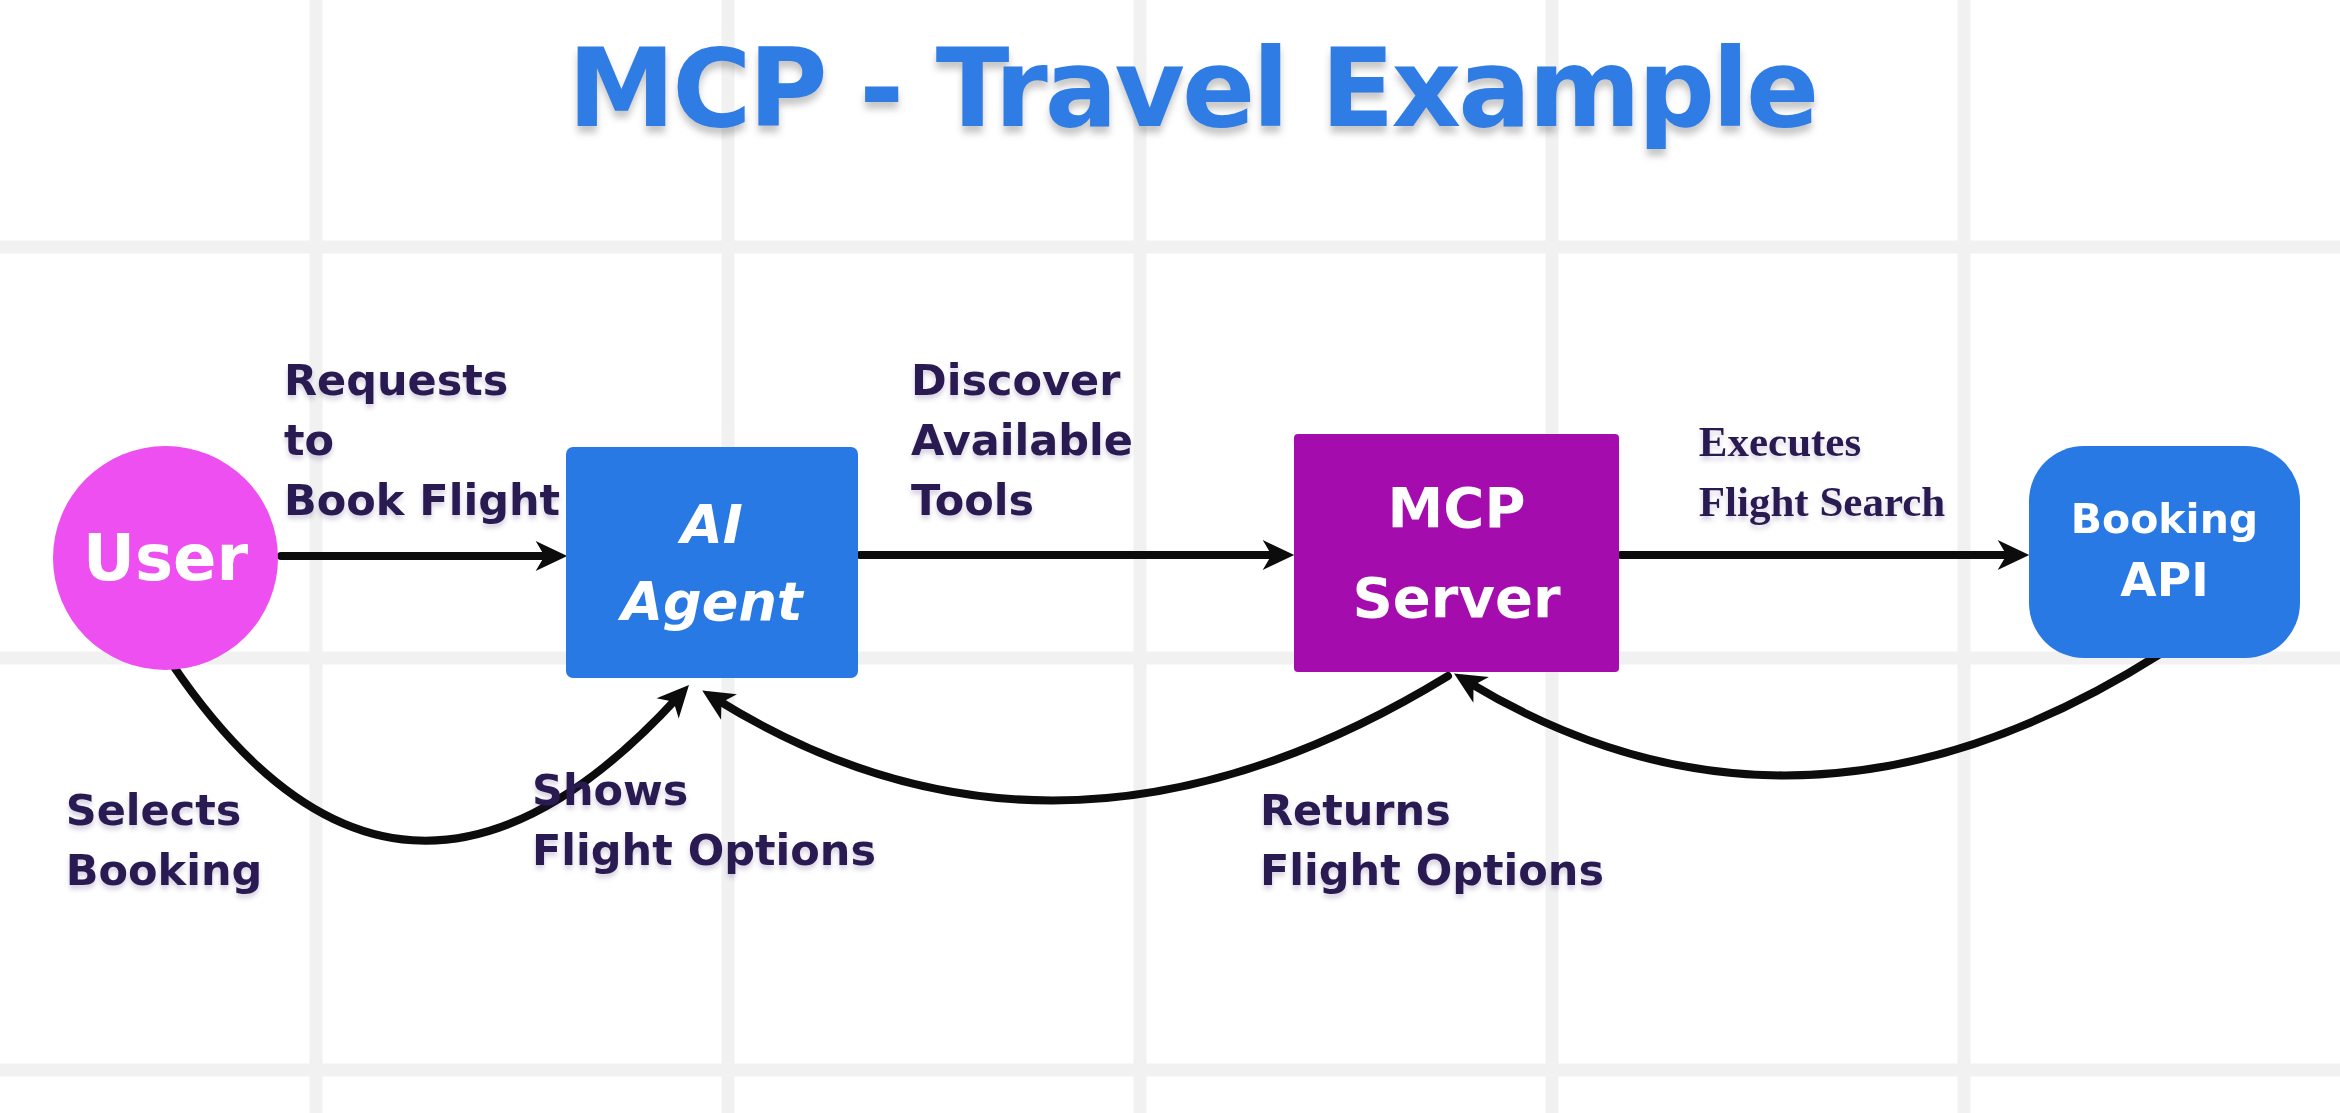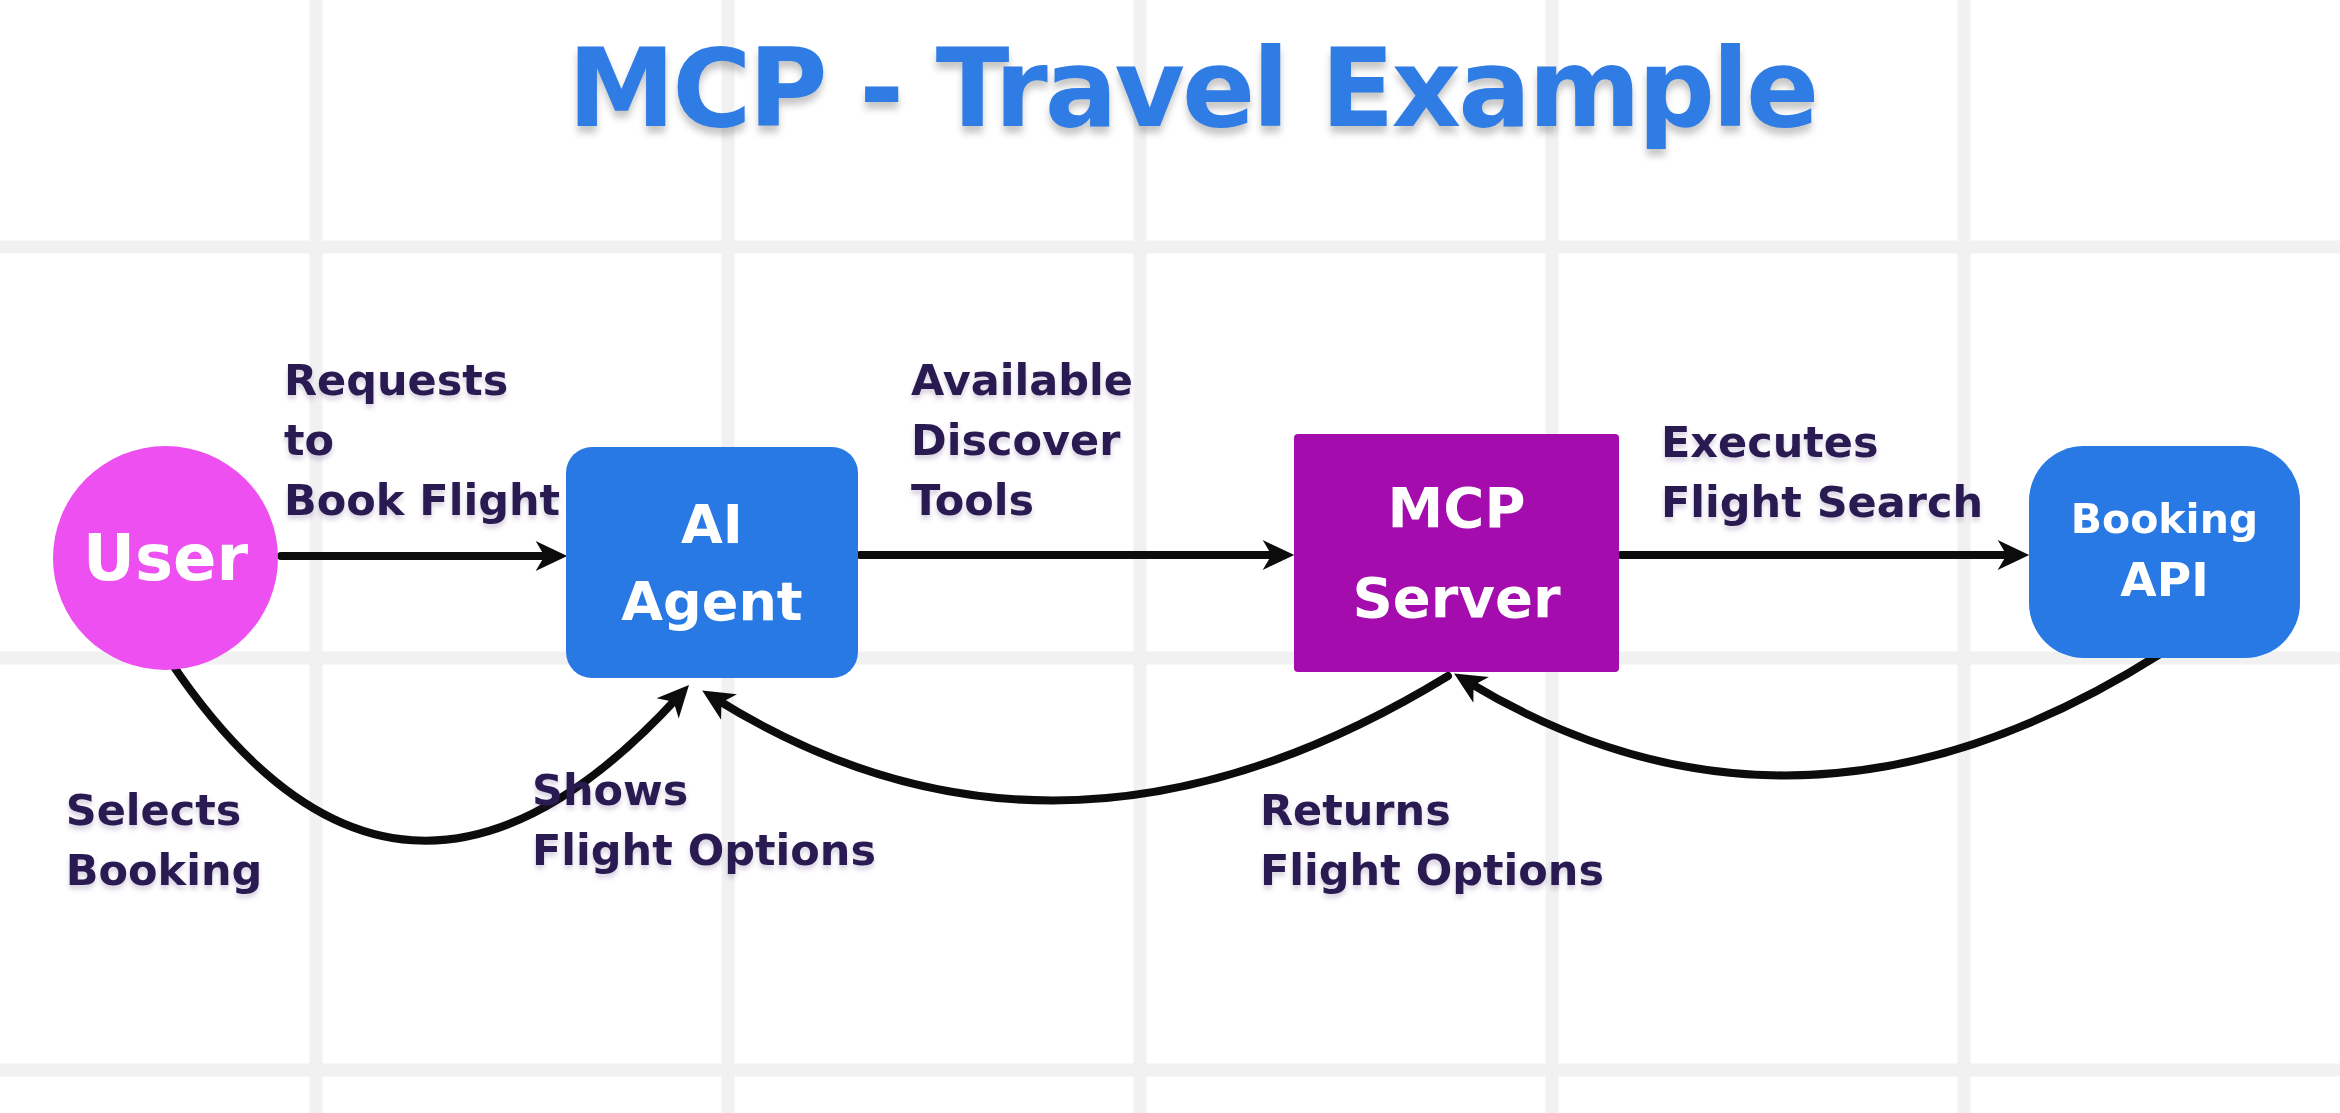--- a/index.html
+++ b/index.html
@@ -61,24 +61,25 @@
   .node-user {
     left: 53px; top: 446px;
     width: 225px; height: 224px;
     border-radius: 50%;
     background: var(--user-fill, #ee4ff0);
     font-size: 64px;
   }
   .node-agent {
     left: 566px; top: 447px;
     width: 292px; height: 231px;
-    border-radius: 26px;
+    border-radius: 7px;
     background: var(--agent-fill, #2879e4);
     font-size: 54px;
     line-height: 77px;
+    font-style: italic;
   }
   .node-server {
     left: 1294px; top: 434px;
     width: 325px; height: 238px;
     border-radius: 4px;
     background: var(--server-fill, #a40cad);
     font-size: 56px;
     line-height: 90px;
   }
   .node-api {
@@ -98,21 +99,21 @@
     color: var(--label-text, #2a1a52);
     font-weight: bold;
     font-size: 43px;
     line-height: 60px;
     white-space: nowrap;
     text-shadow: 0 4px 5px rgba(62, 42, 110, 0.22);
   }
   .edge-label span { display: block; }
   .lbl-requests { left: 422px;  top: 350px; }
   .lbl-discover { left: 1022px; top: 350px; }
-  .lbl-executes { left: 1822px; top: 412px; }
+  .lbl-executes { left: 1822px; top: 412px; font-family: Liberation Serif, serif; }
   .lbl-selects  { left: 164px;  top: 780px; }
   .lbl-shows    { left: 704px;  top: 760px; }
   .lbl-returns  { left: 1432px; top: 780px; }
 </style>
 </head>
 <body>
 
 <div class="canvas">
 
   <svg class="layer" viewBox="0 0 2340 1113">
@@ -155,22 +156,22 @@
     <span class="api-line2">API</span>
   </div>
 
   <div class="edge-label lbl-requests">
     <span>Requests</span>
     <span>to</span>
     <span>Book Flight</span>
   </div>
 
   <div class="edge-label lbl-discover">
+    <span>Discover</span>
     <span>Available</span>
-    <span>Discover</span>
     <span>Tools</span>
   </div>
 
   <div class="edge-label lbl-executes">
     <span>Executes</span>
     <span>Flight Search</span>
   </div>
 
   <div class="edge-label lbl-selects">
     <span>Selects</span>

